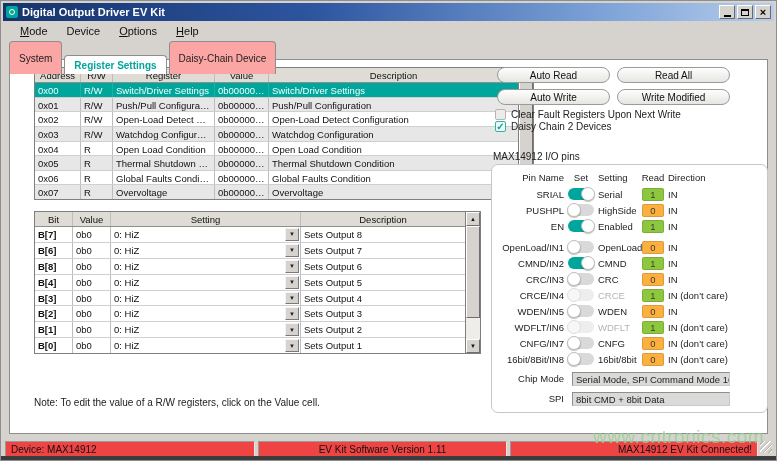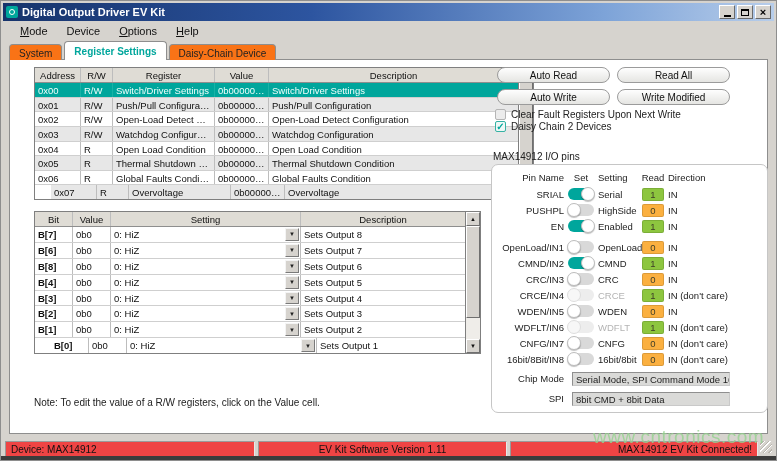--- a/index.html
+++ b/index.html
@@ -20,34 +20,34 @@
   .glyph-min{width:7px;height:2px;background:#000;margin-top:8px;}
   .glyph-max{width:8px;height:7px;border:1px solid #000;border-top-width:2px;}
   .glyph-close{font-size:11px;font-weight:bold;line-height:10px;}
   
   .menubar{position:absolute;top:20px;left:2px;right:2px;height:19px;display:flex;align-items:center;
     padding-left:8px;font-size:11px;color:#111;}
   .menu-item{padding:2px 10px 2px 9px;}
   .menu-item.u::first-letter{text-decoration:underline;}
   
   .tabs{position:absolute;top:40px;left:8px;display:flex;align-items:flex-end;z-index:6;}
-  .tab{height:16px;padding:1px 9px 0;background:#f97316;border:1px solid #8e8e8e;border-bottom:none;
+  .tab{height:33px;padding:1px 9px 0;background:#fca5a5;border:1px solid #8e8e8e;border-bottom:none;
     border-radius:4px 4px 0 0;font-size:10px;margin-right:2px;color:#222;display:flex;align-items:center;white-space:nowrap;}
   .tab.active{height:19px;background:#fff;color:var(--accent);font-weight:bold;}
   
   .panel{position:absolute;top:58px;left:8px;width:759px;height:375px;background:#fff;border:1px solid #8e8e8e;}
   
   .datatable{position:absolute;display:flex;border:1px solid #7f7f7f;background:#fff;font-size:9.5px;color:#111;z-index:2;}
   #reg-table{left:33px;top:66px;width:500px;height:133px;}
   #bit-table{left:33px;top:210px;width:447px;height:143px;}
   .tgrid{flex:1;display:flex;flex-direction:column;min-width:0;}
   .thead{display:flex;background:#dfdcd5;border-bottom:1px solid #8e8e8e;flex:0 0 15px;}
   .thead .tc{text-align:center;padding-top:2px;}
   .trow{display:flex;flex:1;background:#fff;border-bottom:1px solid #cfcfcf;min-height:0;}
-  .trow:last-child{border-bottom:none;margin-left:16px;}
+  .trow:last-child{border-bottom:none;}
   .trow.alt{background:#e7e7e7;}
   .trow.sel{background:var(--accent);color:#f0fffc;}
   .trow.sel .tc{border-right-color:#19b2a6;}
   .tc{padding:2px 3px 0;border-right:1px solid #bdbdbd;white-space:nowrap;overflow:hidden;text-overflow:ellipsis;}
   .tc:last-child{border-right:none;}
   .c-address{width:46px;flex:0 0 auto;}
   .c-rw{width:32px;flex:0 0 auto;}
   .c-register{width:102px;flex:0 0 auto;}
   .c-value{width:54px;flex:0 0 auto;}
   .c-description{flex:1;min-width:0;}

